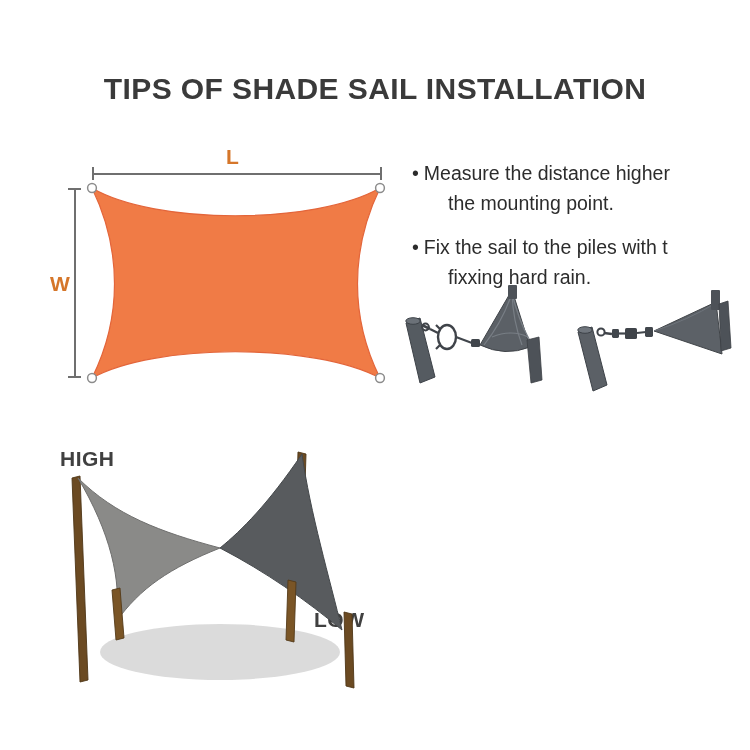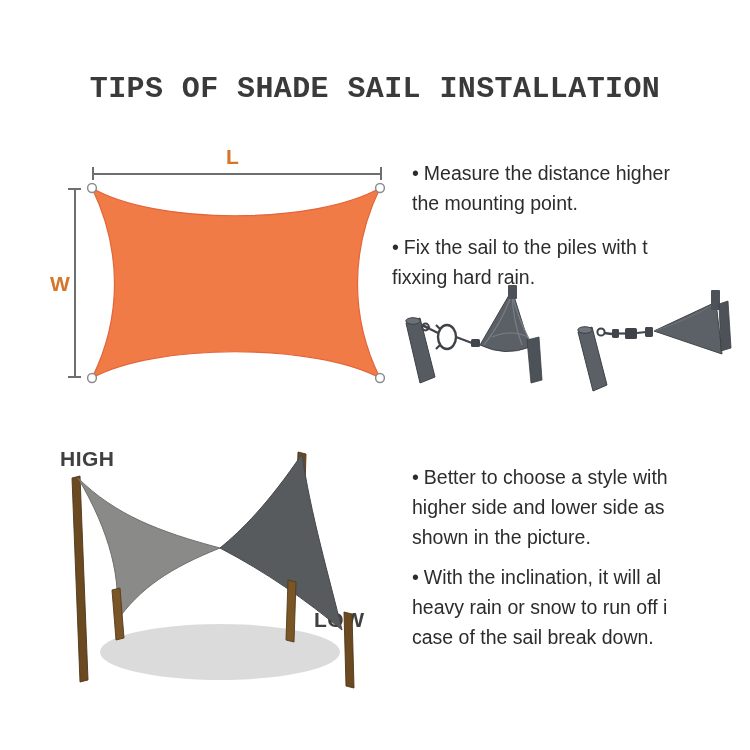--- a/index.html
+++ b/index.html
@@ -24,36 +24,35 @@
   #title {
     position: absolute;
     left: 0; top: 72px;
     width: 750px;
     text-align: center;
     font-size: 30px;
     font-weight: bold;
     letter-spacing: 0.4px;
     color: #3a3a3a;
     white-space: nowrap;
-    font-family: Liberation Mono, monospace;
   }
 
   
   .para {
     position: absolute;
     font-size: 19.5px;
     line-height: 30px;
     color: #2c2c2c;
     white-space: nowrap;
   }
   .para .bullet {
     display: inline-block;
     margin-right: 5px;
   }
-  .para .line2 { display: block; }
+  .para .line2 { display: block; margin-left: 36px; }
 
   
   #sail-panel { position: absolute; left: 60px; top: 140px; width: 340px; height: 265px; }
 
   .dim-line-h {
     position: absolute;
     background: #6f6f6f;
     height: 2px;
   }
   .dim-line-v {
@@ -129,21 +128,21 @@
       <circle cx="320" cy="238" r="4.4" fill="#ffffff" stroke="#8c8c8c" stroke-width="1.5"></circle>
       <circle cx="32" cy="238" r="4.4" fill="#ffffff" stroke="#8c8c8c" stroke-width="1.5"></circle>
     </svg>
   </div>
 
   <div class="para" style="left:412px; top:158px;">
     <span class="bullet">•</span><span>Measure the distance higher</span>
     <span class="line2">the mounting point.</span>
   </div>
 
-  <div class="para" style="left:392px; top:232px;">
+  <div class="para" style="left:412px; top:232px;">
     <span class="bullet">•</span><span>Fix the sail to the piles with t</span>
     <span class="line2">fixxing hard rain.</span>
   </div>
 
   <svg width="190" height="110" style="position:absolute; left:400px; top:285px;">
 
     <g>
       <path d="M6,38 L20,33 L35,92 L20,98 Z" fill="#555b61" stroke="#3d4248" stroke-width="1"></path>
       <ellipse cx="13" cy="36" rx="7.2" ry="3.3" fill="#6b7178" stroke="#3d4248" stroke-width="1"></ellipse>
     </g>
@@ -223,25 +222,15 @@
                C 300,140 280,72 272,14 Z" fill="#585b5e" stroke="#44484b" stroke-width="1"></path>
 
       <path d="M82,150 L90,148 L94,198 L86,200 Z" fill="#7a5526" stroke="#533a18" stroke-width="0.9"></path>
 
       <path d="M258,140 L266,142 L264,202 L256,200 Z" fill="#7a5526" stroke="#533a18" stroke-width="0.9"></path>
 
       <path d="M314,172 L322,174 L324,248 L316,246 Z" fill="#6b4a22" stroke="#4e3516" stroke-width="0.9"></path>
     </svg>
   </div>
 
-  <div class="para" style="left:412px; top:462px;">
-    <span class="bullet">•</span><span>Better to choose a style with</span>
-    <span class="line2">higher side and lower side as</span>
-    <span class="line2">shown in the picture.</span>
-  </div>
-
-  <div class="para" style="left:412px; top:562px;">
-    <span class="bullet">•</span><span>With the inclination, it will al</span>
-    <span class="line2">heavy rain or snow to run off i</span>
-    <span class="line2">case of the sail break down.</span>
-  </div>
+
 
 </div>
 
 </body></html>

